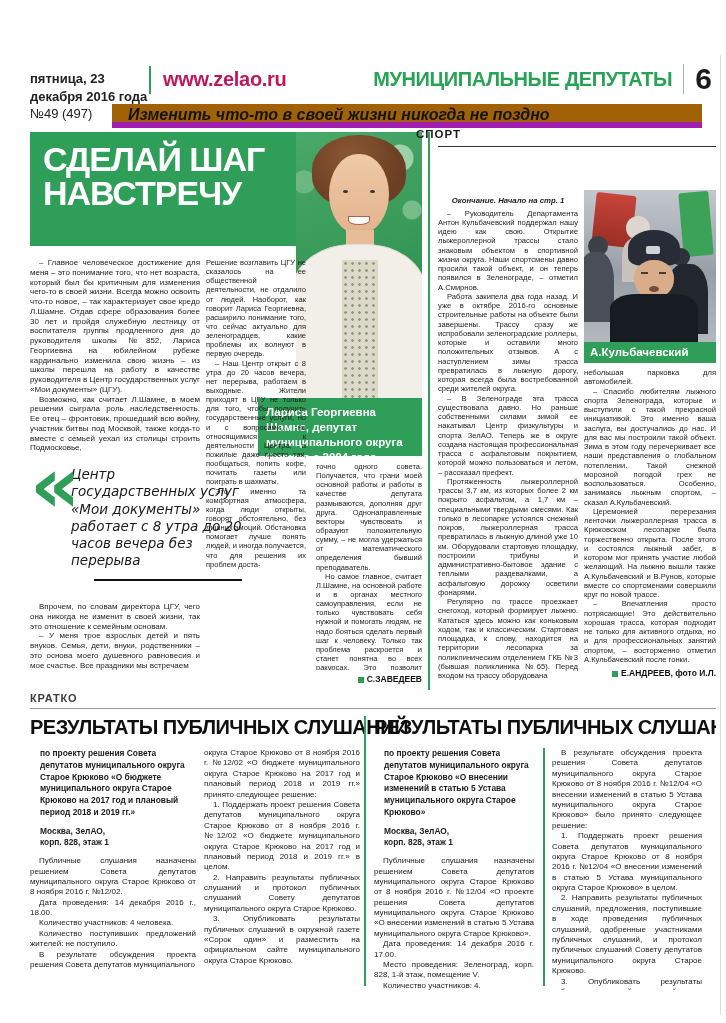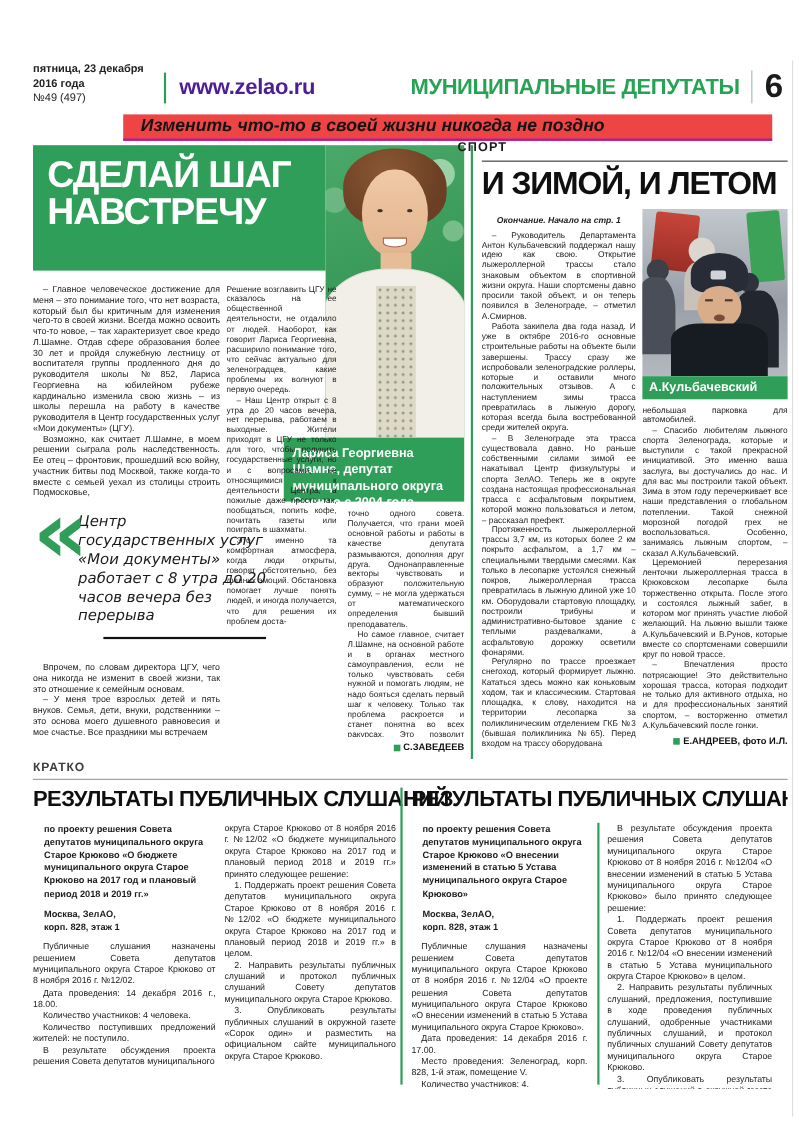--- a/index.html
+++ b/index.html
@@ -1,32 +1,32 @@
 <!DOCTYPE html>
 <html><head>
 <meta charset="utf-8">
 <style>
   html,body{margin:0;padding:0;background:#fff;}
   #page{position:relative;width:726px;height:1023px;background:#fff;overflow:hidden;
         font-family:"Liberation Sans",sans-serif;color:#1c1c1c;}
   [data-name]{box-sizing:border-box;}
 
   
-  .hdr-date{position:absolute;left:30px;top:56px;width:120px;font-size:10px;line-height:1.35;color:#222;}
+  .hdr-date{position:absolute;left:30px;top:70px;width:120px;font-size:13px;line-height:1.35;color:#222;}
   .hdr-date .d1{font-weight:bold;}
   .hdr-vrule{position:absolute;left:149px;top:66px;width:2px;height:28px;background:#2f9e58;}
-  .hdr-site{position:absolute;left:163px;top:68px;font-size:20px;font-weight:bold;color:#4c1d95;letter-spacing:-0.3px;}
+  .hdr-site{position:absolute;left:163px;top:68px;font-size:20px;font-weight:bold;color:#be185d;letter-spacing:-0.3px;}
   .hdr-right{position:absolute;right:14px;top:60px;height:38px;display:flex;align-items:center;gap:11px;}
   .hdr-section{font-size:20px;font-weight:bold;color:#27a355;letter-spacing:-0.4px;}
   .hdr-prule{width:1px;height:30px;background:#9fb9a9;}
   .hdr-page{font-size:30px;font-weight:bold;color:#1b1b1b;}
 
   
-  .banner{position:absolute;left:112px;top:104px;width:590px;height:24px;background:#ef4444;
-          border-bottom:2px solid #a21caf;}
+  .banner{position:absolute;left:112px;top:104px;width:590px;height:24px;background:#a16207;
+          border-bottom:6px solid #a21caf;}
   .banner span{display:block;padding:2px 0 0 16px;font-size:16px;font-weight:bold;font-style:italic;color:#141414;}
 
   
   .headline-box{position:absolute;left:30px;top:132px;width:266px;height:114px;background:#2f9e58;}
   .headline-box div{padding:10px 0 0 13px;color:#fff;font-weight:bold;font-size:34px;line-height:1.0;letter-spacing:-1px;}
   .main-divider{position:absolute;left:428px;top:132px;width:2px;height:558px;background:#2f9e58;}
 
   .photo1{position:absolute;left:296px;top:132px;width:126px;height:266px;overflow:hidden;
      background:
        radial-gradient(circle at 104px 26px, rgba(214,242,214,.6) 0 13px, rgba(214,242,214,0) 14px),
@@ -174,21 +174,20 @@
       <p data-name="paragraph">Это именно та комфортная атмосфера, когда люди открыты, говорят обстоятельно, без лишних эмоций. Обстановка помогает лучше понять людей, и иногда получается, что для решения их проблем доста-</p>
     </div>
   <div class="bt col3 cont" data-name="main-column-3">
       <p data-name="paragraph">точно одного совета. Получается, что грани моей основной работы и работы в качестве депутата размываются, дополняя друг друга. Однонаправленные векторы чувствовать и образуют положительную сумму, – не могла удержаться от математического определения бывший преподаватель.</p>
       <p data-name="paragraph">Но самое главное, считает Л.Шамне, на основной работе и в органах местного самоуправления, если не только чувствовать себя нужной и помогать людям, не надо бояться сделать первый шаг к человеку. Только так проблема раскроется и станет понятна во всех ракурсах. Это позволит решить ее или своими силами, или с помощью управы и префектуры. Тебе будут доверять, а при искреннем взаимном доверии житейские вопросы решаются проще и эффективнее.</p>
     </div>
   <div class="byline byline1" data-name="main-byline"><span class="sq" data-name="byline-square-icon"></span><span data-name="byline-text">С.ЗАВЕДЕЕВ</span></div>
 
   <div class="sport-kicker" data-name="sport-kicker">СПОРТ</div>
   <div class="sport-rule" data-name="sport-rule"></div>
-  <div class="sport-headline" data-name="sport-headline">И ЗИМОЙ, И ЛЕТОМ</div>
 
   <div class="bt sport-col1" data-name="sport-column-1">
     <div class="sport-cont" data-name="continuation-note">Окончание. Начало на стр. 1</div>
     <div data-name="sport-column-1-text">
         <p data-name="paragraph">– Руководитель Департамента Антон Кульбачевский поддержал нашу идею как свою. Открытие лыжероллерной трассы стало знаковым объектом в спортивной жизни округа. Наши спортсмены давно просили такой объект, и он теперь появился в Зеленограде, – отметил А.Смирнов.</p>
         <p data-name="paragraph">Работа закипела два года назад. И уже в октябре 2016-го основные строительные работы на объекте были завершены. Трассу сразу же испробовали зеленоградские роллеры, которые и оставили много положительных отзывов. А с наступлением зимы трасса превратилась в лыжную дорогу, которая всегда была востребованной среди жителей округа.</p>
         <p data-name="paragraph">– В Зеленограде эта трасса существовала давно. Но раньше собственными силами зимой ее накатывал Центр физкультуры и спорта ЗелАО. Теперь же в округе создана настоящая профессиональная трасса с асфальтовым покрытием, которой можно пользоваться и летом, – рассказал префект.</p>
         <p data-name="paragraph">Протяженность лыжероллерной трассы 3,7 км, из которых более 2 км покрыто асфальтом, а 1,7 км – специальными твердыми смесями. Как только в лесопарке устоялся снежный покров, лыжероллерная трасса превратилась в лыжную длиной уже 10 км. Оборудовали стартовую площадку, построили трибуны и административно-бытовое здание с теплыми раздевалками, а асфальтовую дорожку осветили фонарями.</p>
         <p data-name="paragraph">Регулярно по трассе проезжает снегоход, который формирует лыжню. Кататься здесь можно как коньковым ходом, так и классическим. Стартовая площадка, к слову, находится на территории лесопарка за поликлиническим отделением ГКБ №3 (бывшая поликлиника №65). Перед входом на трассу оборудована</p>
       </div>

